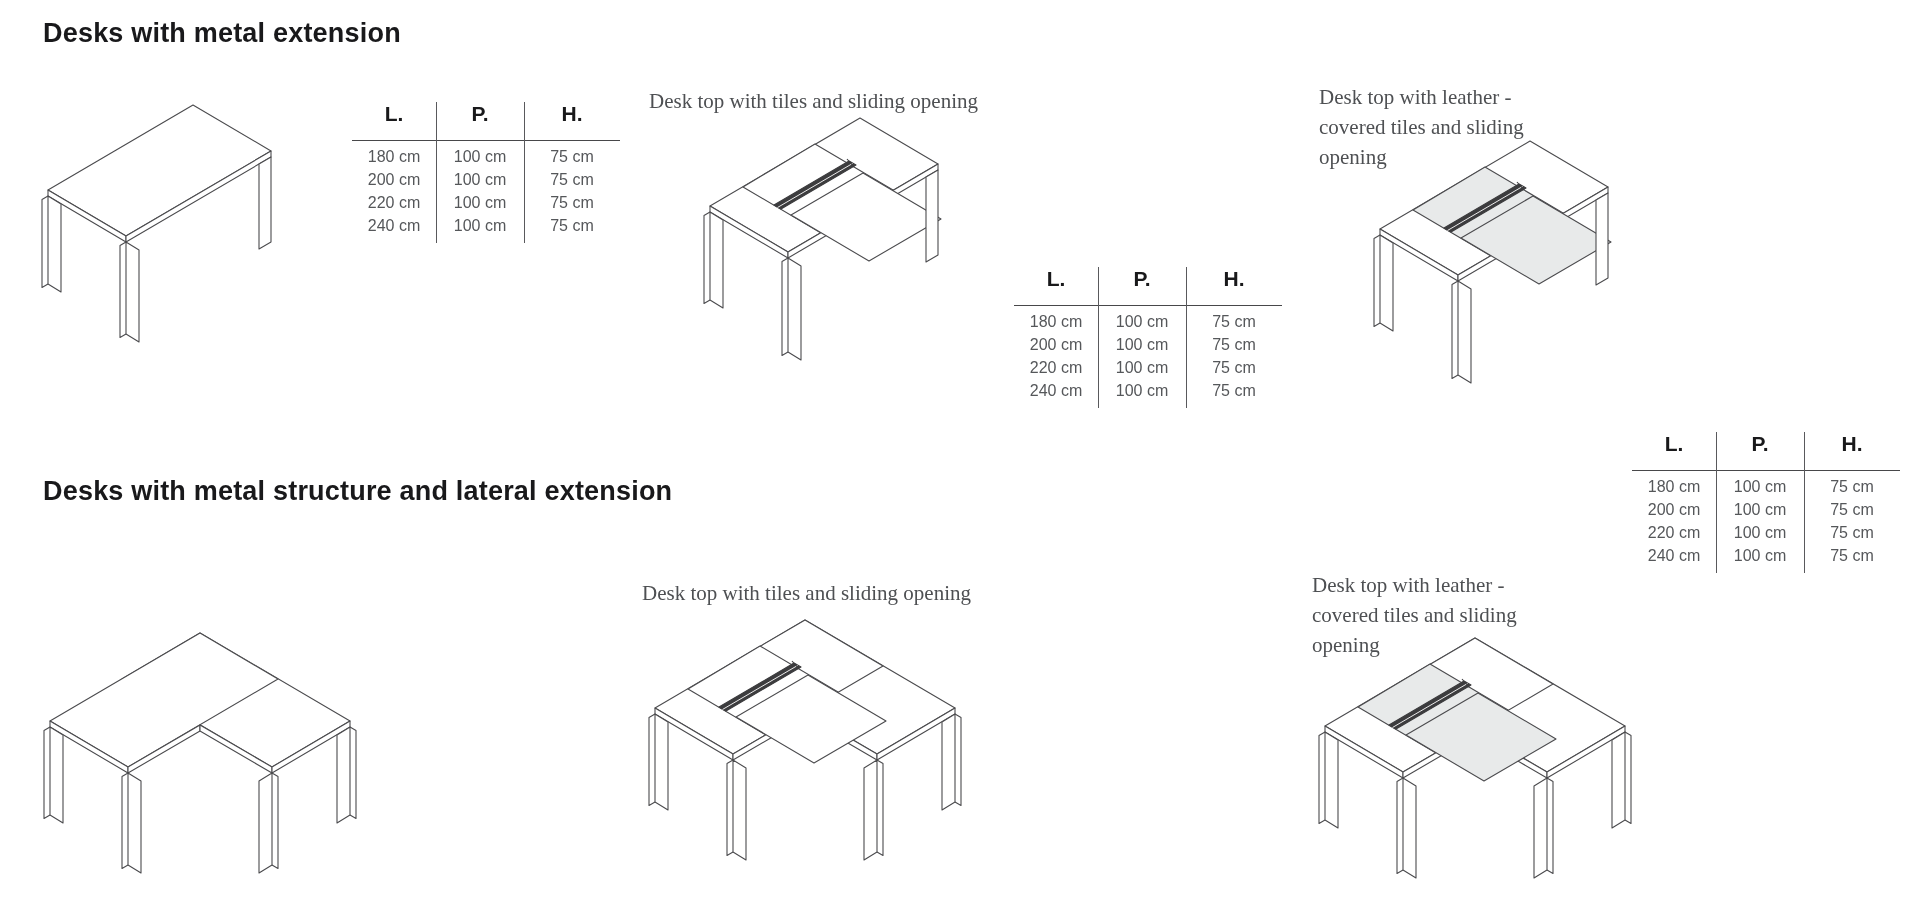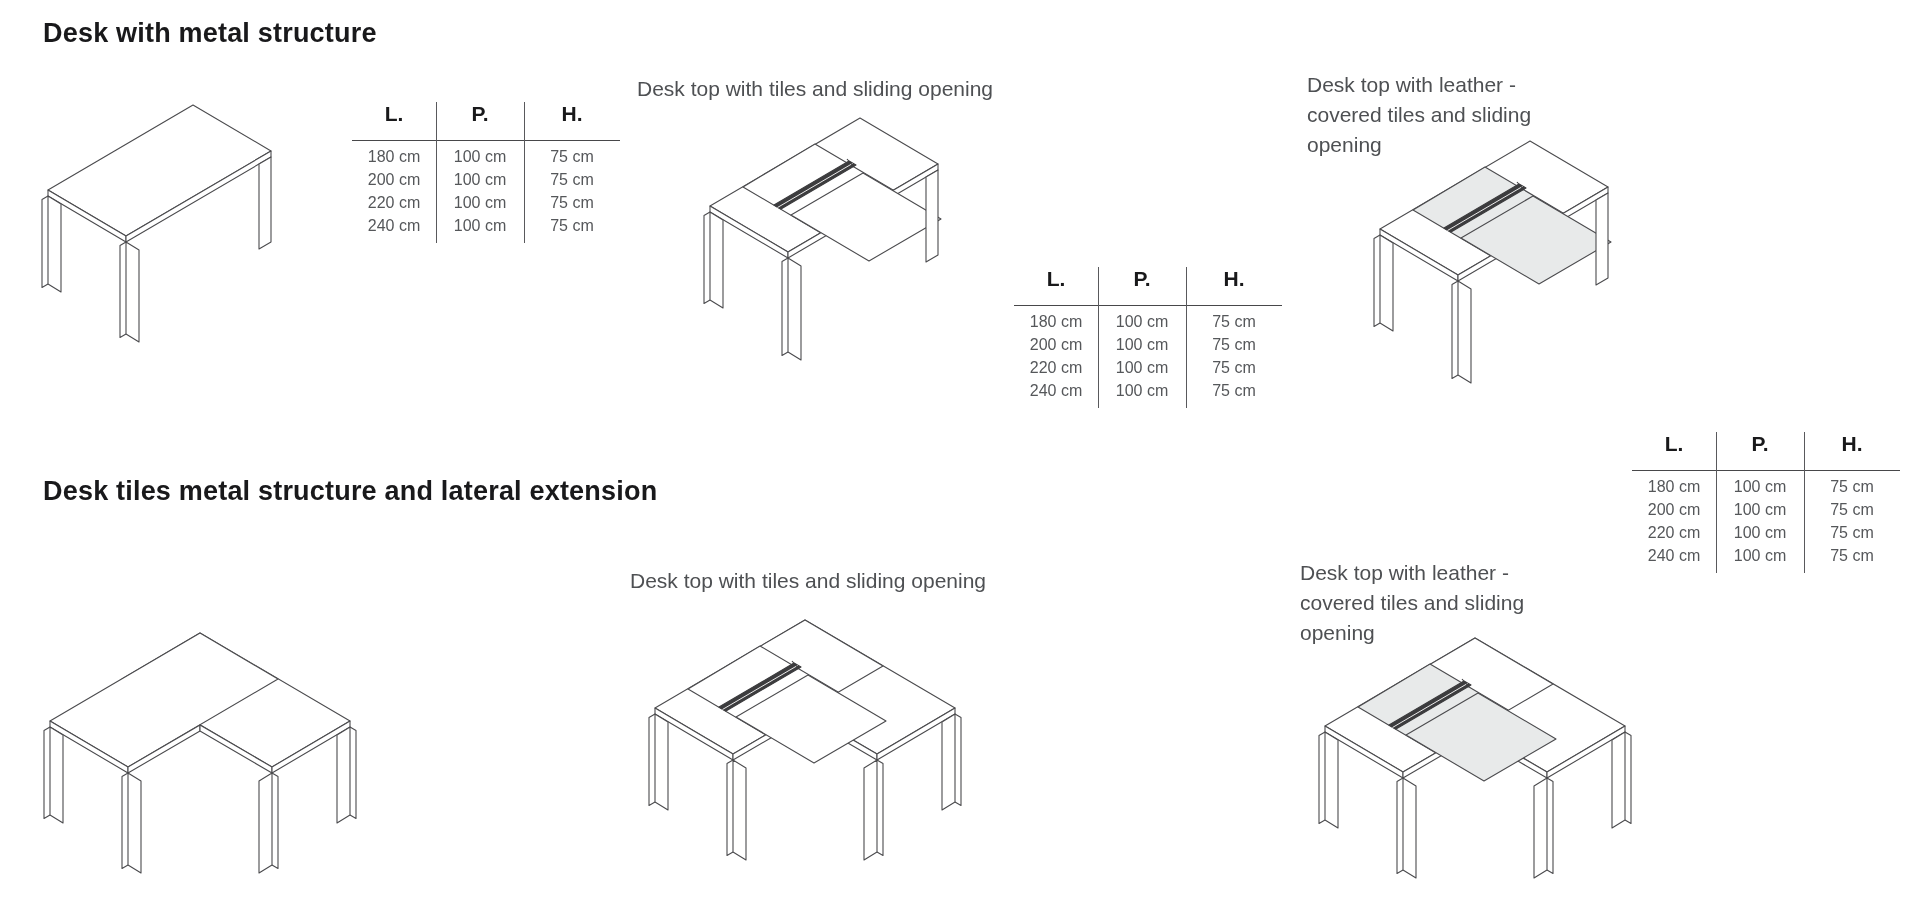--- a/index.html
+++ b/index.html
@@ -3,38 +3,38 @@
 <meta charset="utf-8">
 <style>
   html,body{margin:0;padding:0;}
   body{
     width:1906px;height:898px;position:relative;overflow:hidden;
     background:#ffffff;color:#1a1a1c;
     font-family:"Liberation Sans", sans-serif;
   }
   .abs{position:absolute;}
   .sec-title{font-size:27px;font-weight:700;letter-spacing:.2px;color:#19191b;margin:0;}
-  .caption{font-size:21px;line-height:30px;color:#4e5053;margin:0;}
+  .caption{font-size:21px;line-height:30px;color:#4e5053;margin:12px;font-family:Liberation Serif, serif;}
   
   .spec-table{width:268px;height:165px;position:relative;}
   .vline{position:absolute;top:2px;bottom:22px;width:1px;background:#59595c;}
   .vline.v1{left:84px}
   .vline.v2{left:172px}
   .thead{display:grid;grid-template-columns:84px 88px 96px;height:40px;}
   .thead span{text-align:center;font-weight:700;font-size:21px;padding-top:2px;color:#19191b;}
   .hline{border-top:1.4px solid #48484a;height:0;}
   .trows{padding-top:4px;}
   .trow{display:grid;grid-template-columns:84px 88px 96px;line-height:23px;}
   .tcell{text-align:center;font-size:16px;color:#55575a;}
   svg{display:block;}
 </style>
 </head>
 <body>
 
-<h2 class="abs sec-title" style="left:43px;top:18px;">Desk with metal structure</h2>
+<h2 class="abs sec-title" style="left:43px;top:18px;">Desks with metal extension</h2>
 
 <figure class="abs" style="left:28px;top:95px;margin:0;">
   <svg width="270" height="250" viewBox="0 0 270 250">
     <g stroke="#4b4b4e" stroke-width="1.1" fill="none" stroke-linejoin="round">
       <polygon points="165,10 243,56 98,141 20,95" fill="#fff"></polygon>
       <polygon points="20,95 98,141 98,147 20,101" fill="#fff"></polygon>
       <polygon points="98,141 243,56 243,62 98,147" fill="#fff"></polygon>
       <polygon points="20,101 33,109 33,197 20,189" fill="#fff"></polygon>
       <polyline points="20,101 14,104.5 14,192.5 20,189"></polyline>
       <polygon points="98,147 111,155 111,247 98,239" fill="#fff"></polygon>
@@ -180,21 +180,21 @@
         <span class="tcell">75 cm</span>
       </div>
       <div class="trow">
         <span class="tcell">240 cm</span>
         <span class="tcell">100 cm</span>
         <span class="tcell">75 cm</span>
       </div>
     </div>
 </div>
 
-<h2 class="abs sec-title" style="left:43px;top:476px;">Desk tiles metal structure and lateral extension</h2>
+<h2 class="abs sec-title" style="left:43px;top:476px;">Desks with metal structure and lateral extension</h2>
 
 <figure class="abs" style="left:20px;top:625px;margin:0;">
   <svg width="360" height="250" viewBox="0 0 360 250">
     <g stroke="#4b4b4e" stroke-width="1.1" fill="none" stroke-linejoin="round">
       <polygon points="180,8 330,96 252,142 102,54" fill="#fff"></polygon>
       <polygon points="180,8 258,54 108,142 30,96" fill="#fff"></polygon>
       <polygon points="30,96 108,142 108,148 30,102" fill="#fff"></polygon>
       <polygon points="108,142 180,100 180,106 108,148" fill="#fff"></polygon>
       <polygon points="180,100 252,142 252,148 180,106" fill="#fff"></polygon>
       <polygon points="252,142 330,96 330,102 252,148" fill="#fff"></polygon>

